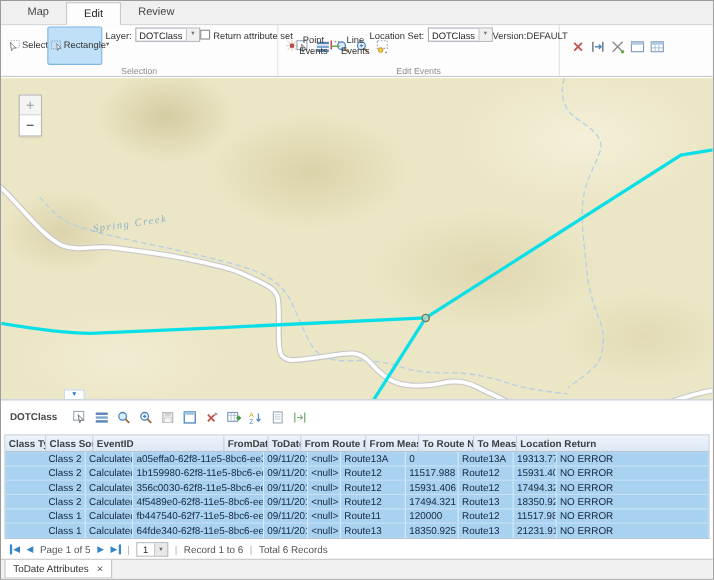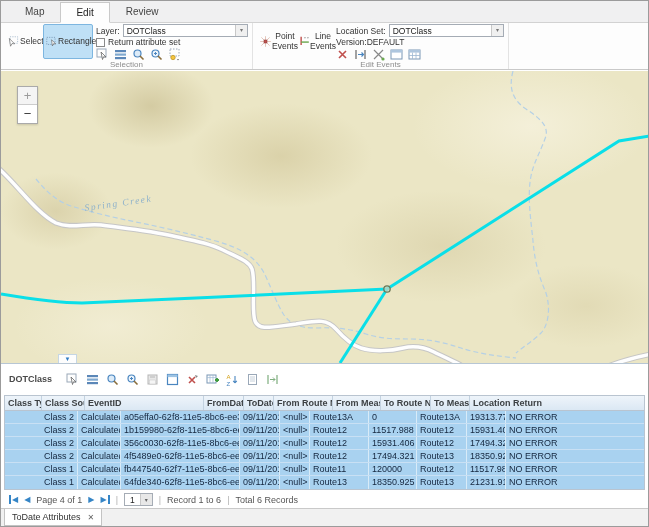--- a/index.html
+++ b/index.html
@@ -10,21 +10,21 @@
   .tabbar { position:absolute; left:0; top:0; width:647px; height:22px; background:#f0f0f1; border-bottom:1px solid #d2d2d2; display:flex; align-items:flex-end; padding-left:8px; }
   .tab { font-size:10px; color:#444; padding:4px 15px 4px; border:1px solid transparent; cursor:default; }
   .tab.active { background:#fdfdfd; border-color:#c9c9c9; border-bottom-color:#fdfdfd; margin-bottom:-1px; color:#222; }
   .ribbon { position:absolute; left:0; top:22px; width:647px; height:47px; background:#fdfdfd; border-bottom:1px solid #c9c9c9; display:flex; }
   .rgroup { position:relative; height:100%; padding:1px 4px 10px 4px; border-right:1px solid #e3e3e3; display:flex; }
   .rgroup-label { position:absolute; bottom:0; left:0; right:0; text-align:center; font-size:8px; color:#8d8d8d; }
   .btn-big { width:38px; display:flex; flex-direction:row; align-items:center; padding:2px 1px; border:1px solid transparent; border-radius:2px; }
   .btn-big .blabel { font-size:8.5px; color:#333; line-height:1.1; text-align:center; }
   .btn-big .caret { font-size:6px; color:#666; line-height:5px; }
   .btn-big.active { background:#bfe0f6; border-color:#7db6e0; }
-  .rib-col { display:flex; flex-direction:column; margin-left:3px; }
+  .rib-col { display:flex; flex-direction:row; margin-left:3px; }
   .rib-row { display:flex; align-items:center; height:15px; }
   .rib-lab { font-size:8.5px; color:#333; margin-right:3px; white-space:nowrap; }
   .dropdown { display:flex; align-items:center; border:1px solid #a5acb5; background:#fff; height:13px; }
   .dropdown .dval { font-size:8.5px; color:#222; padding:0 3px; flex:1; white-space:nowrap; }
   .dropdown .dbtn { width:12px; height:11px; background:#f0f0f0; border-left:1px solid #c8c8c8; font-size:6px; color:#777; text-align:center; line-height:11px; }
   .chk { width:9px; height:9px; border:1px solid #8a8a8a; background:#fff; margin-right:3px; }
   .mini-icons { display:flex; gap:5px; align-items:center; margin-top:1px; }
   .icn { width:13px; height:13px; display:inline-flex; align-items:center; justify-content:center; }
   .icn svg { width:13px; height:13px; }
 
@@ -425,21 +425,21 @@
         </div>
     </div>
 
     <div class="pagination">
       <span class="navbtn navbar-l">
           <span>◀</span>
         </span>
       <span class="navbtn">
           <span>◀</span>
         </span>
-      <span>Page 4 of 1</span>
+      <span>Page 1 of 5</span>
       <span class="navbtn">
           <span>▶</span>
         </span>
       <span class="navbtn navbar-r">
           <span>▶</span>
         </span>
       <span class="sep">|</span>
       <span class="page-dd">
         <span class="pv">1</span>
         <span class="pc">▾</span>

